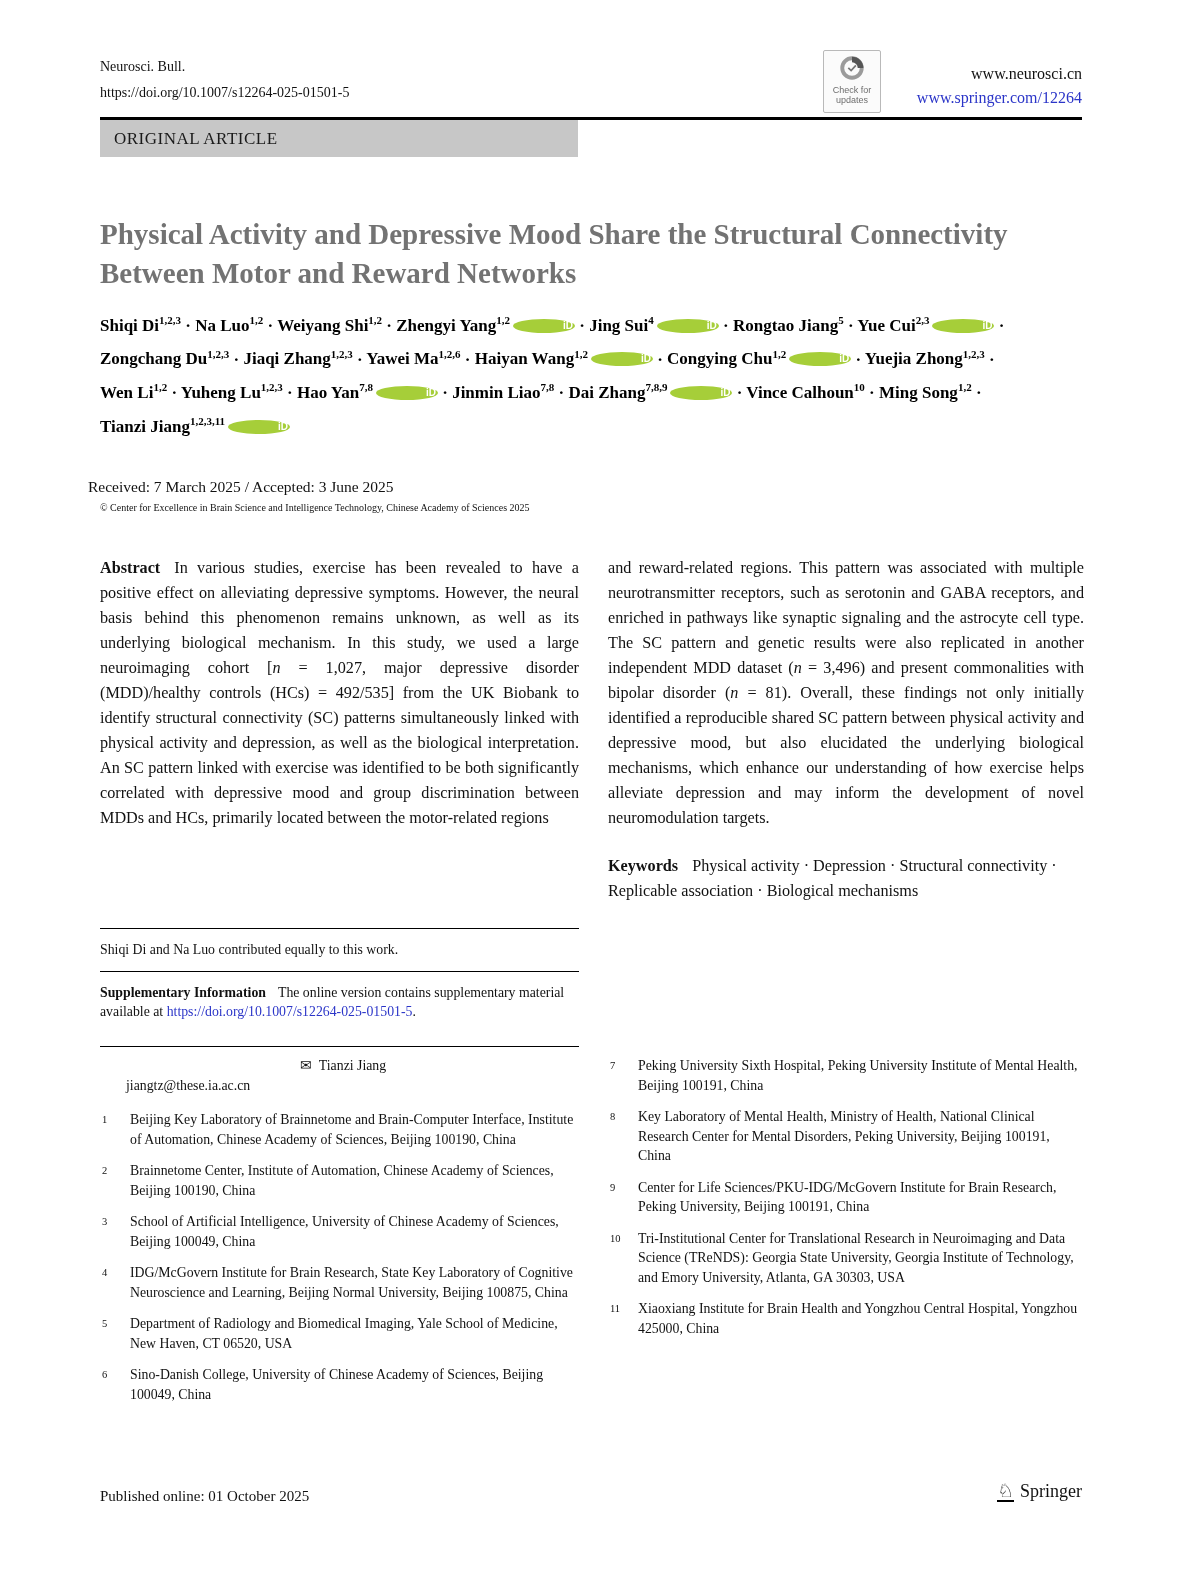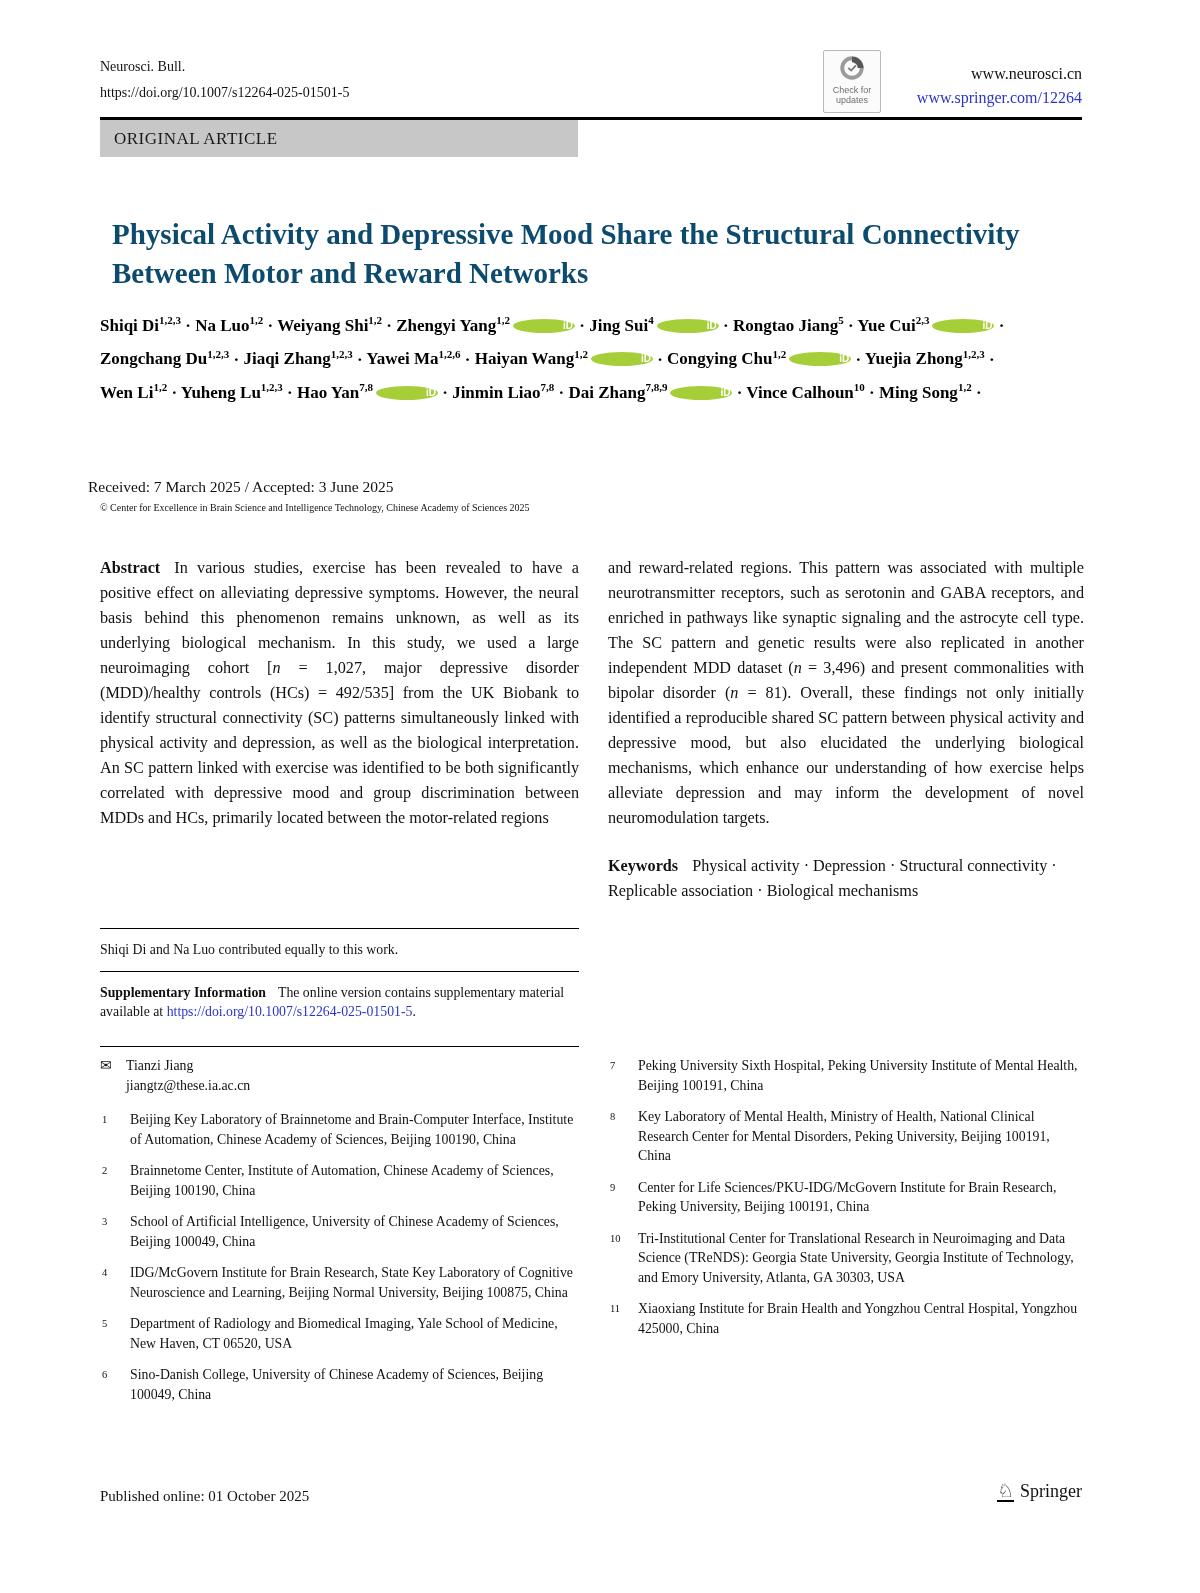--- a/index.html
+++ b/index.html
@@ -21,22 +21,22 @@
   .badge svg { margin-top:4px; }
   .badge .badge-text { font-family:"Liberation Sans",sans-serif; font-size:9px; line-height:10px; color:#6e6e6e; }
   .rule-top { position:absolute; left:100px; top:117px; width:982px; height:3px; background:#000; }
   .article-type {
     position:absolute; left:100px; top:120px; width:464px; height:37px;
     background:#c7c7c7; line-height:37px; padding-left:14px;
     font-size:17px; letter-spacing:0.5px; color:#1a1a1a;
   }
   
   .title {
-    position:absolute; left:112px; top:196px; width:920px;
-    font-size:29px; font-weight:bold; line-height:39px; color:#0c4a6e;font-family:Liberation Serif, serif;
+    position:absolute; left:100px; top:196px; width:920px;
+    font-size:29px; font-weight:bold; line-height:39px; color:#737373;font-family:Liberation Serif, serif;
   }
   .authors {
     position:absolute; left:100px; top:306px; width:982px;
     font-size:17px; font-weight:bold; line-height:28px; color:#000;
   }
   .authors sup { font-size:11px; font-weight:bold;margin-top:20px; }
   .orcid {
     display:inline-block; width:14px; height:14px; border-radius:50%;
     background:var(--orcid); color:#fff; font-family:"Liberation Sans",sans-serif;
     font-size:10px; font-weight:bold; line-height:14px; text-align:center;
@@ -53,21 +53,21 @@
   .kw-label { font-weight:bold; padding-right:14px; }
   
   .fn-block { position:absolute; left:100px; top:928px; width:479px; font-size:13.8px; line-height:19.5px; }
   .fn-rule { border:none; border-top:1.5px solid #000; margin:0; }
   .fn-equal { margin:11px 0 11px 0; }
   .fn-supp { margin:11px 0 0 0; }
   .fn-supp b { padding-right:12px; }
   .supp-link { color:var(--link); text-decoration:none; word-break:break-all; cursor:pointer; }
   
   .corr-block { position:absolute; left:100px; top:1046px; width:479px; font-size:13.8px; line-height:19.5px; }
-  .corr-name { margin-top:9px; }
+  .corr-name { margin-top:9px;text-align:center; }
   .env { display:inline-block; width:26px; font-size:14px; }
   .corr-email { padding-left:26px; margin-bottom:15px; }
   .affil { position:relative; padding-left:30px; margin-bottom:12px; font-size:13.8px; line-height:19.5px; }
   .affil-num { position:absolute; left:2px; top:0; font-size:10.5px; }
   .affil-right { position:absolute; left:608px; top:1056px; width:476px; }
   
   .footer-left { position:absolute; left:100px; top:1488px; font-size:15px; }
   .springer { position:absolute; right:118px; top:1481px; font-size:18px; display:flex; align-items:center; }
   .sp-knight {
     font-family:"DejaVu Sans",sans-serif; font-size:19px; line-height:19px;
@@ -102,20 +102,21 @@
   </div>
 
   <div class="rule-top"></div>
   <div class="article-type">ORIGINAL ARTICLE</div>
 
   <h1 class="title">Physical Activity and Depressive Mood Share the Structural Connectivity Between Motor and Reward Networks</h1>
   <div class="authors">
       <div><span>Shiqi Di<sup>1,2,3</sup></span> · <span>Na Luo<sup>1,2</sup></span> · <span>Weiyang Shi<sup>1,2</sup></span> · <span>Zhengyi Yang<sup>1,2</sup><span class="orcid">iD</span></span> · <span>Jing Sui<sup>4</sup><span class="orcid">iD</span></span> · <span>Rongtao Jiang<sup>5</sup></span> · <span>Yue Cui<sup>2,3</sup><span class="orcid">iD</span></span> ·</div>
       <div><span>Zongchang Du<sup>1,2,3</sup></span> · <span>Jiaqi Zhang<sup>1,2,3</sup></span> · <span>Yawei Ma<sup>1,2,6</sup></span> · <span>Haiyan Wang<sup>1,2</sup><span class="orcid">iD</span></span> · <span>Congying Chu<sup>1,2</sup><span class="orcid">iD</span></span> · <span>Yuejia Zhong<sup>1,2,3</sup></span> ·</div>
       <div><span>Wen Li<sup>1,2</sup></span> · <span>Yuheng Lu<sup>1,2,3</sup></span> · <span>Hao Yan<sup>7,8</sup><span class="orcid">iD</span></span> · <span>Jinmin Liao<sup>7,8</sup></span> · <span>Dai Zhang<sup>7,8,9</sup><span class="orcid">iD</span></span> · <span>Vince Calhoun<sup>10</sup></span> · <span>Ming Song<sup>1,2</sup></span> ·</div>
+      <div><span>Tianzi Jiang<sup>1,2,3,11</sup><span class="orcid">iD</span></span></div>
     </div>
   <div class="dates">Received: 7 March 2025 / Accepted: 3 June 2025</div>
   <div class="copyright">© Center for Excellence in Brain Science and Intelligence Technology, Chinese Academy of Sciences 2025</div>
 
   <div class="col-left">
     <p class="abs-text">
       <span class="abs-label">Abstract</span><span>In various studies, exercise has been revealed to have a positive effect on alleviating depressive symptoms. However, the neural basis behind this phenomenon remains unknown, as well as its underlying biological mechanism. In this study, we used a large neuroimaging cohort [<i>n</i> = 1,027, major depressive disorder (MDD)/healthy controls (HCs) = 492/535] from the UK Biobank to identify structural connectivity (SC) patterns simultaneously linked with physical activity and depression, as well as the biological interpretation. An SC pattern linked with exercise was identified to be both significantly correlated with depressive mood and group discrimination between MDDs and HCs, primarily located between the motor-related regions</span>
     </p>
   </div>
 

